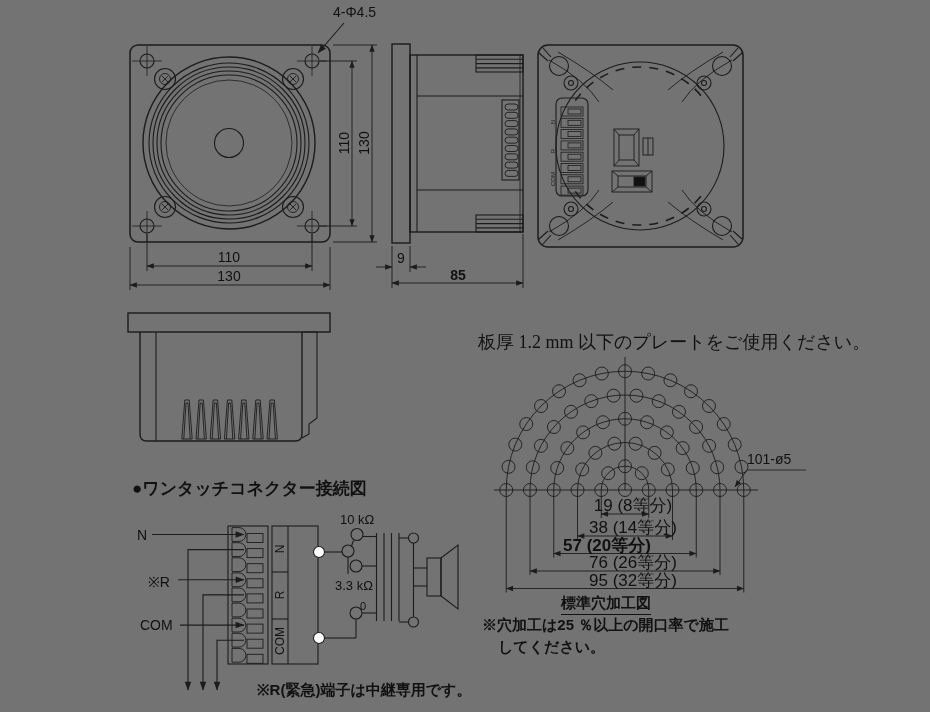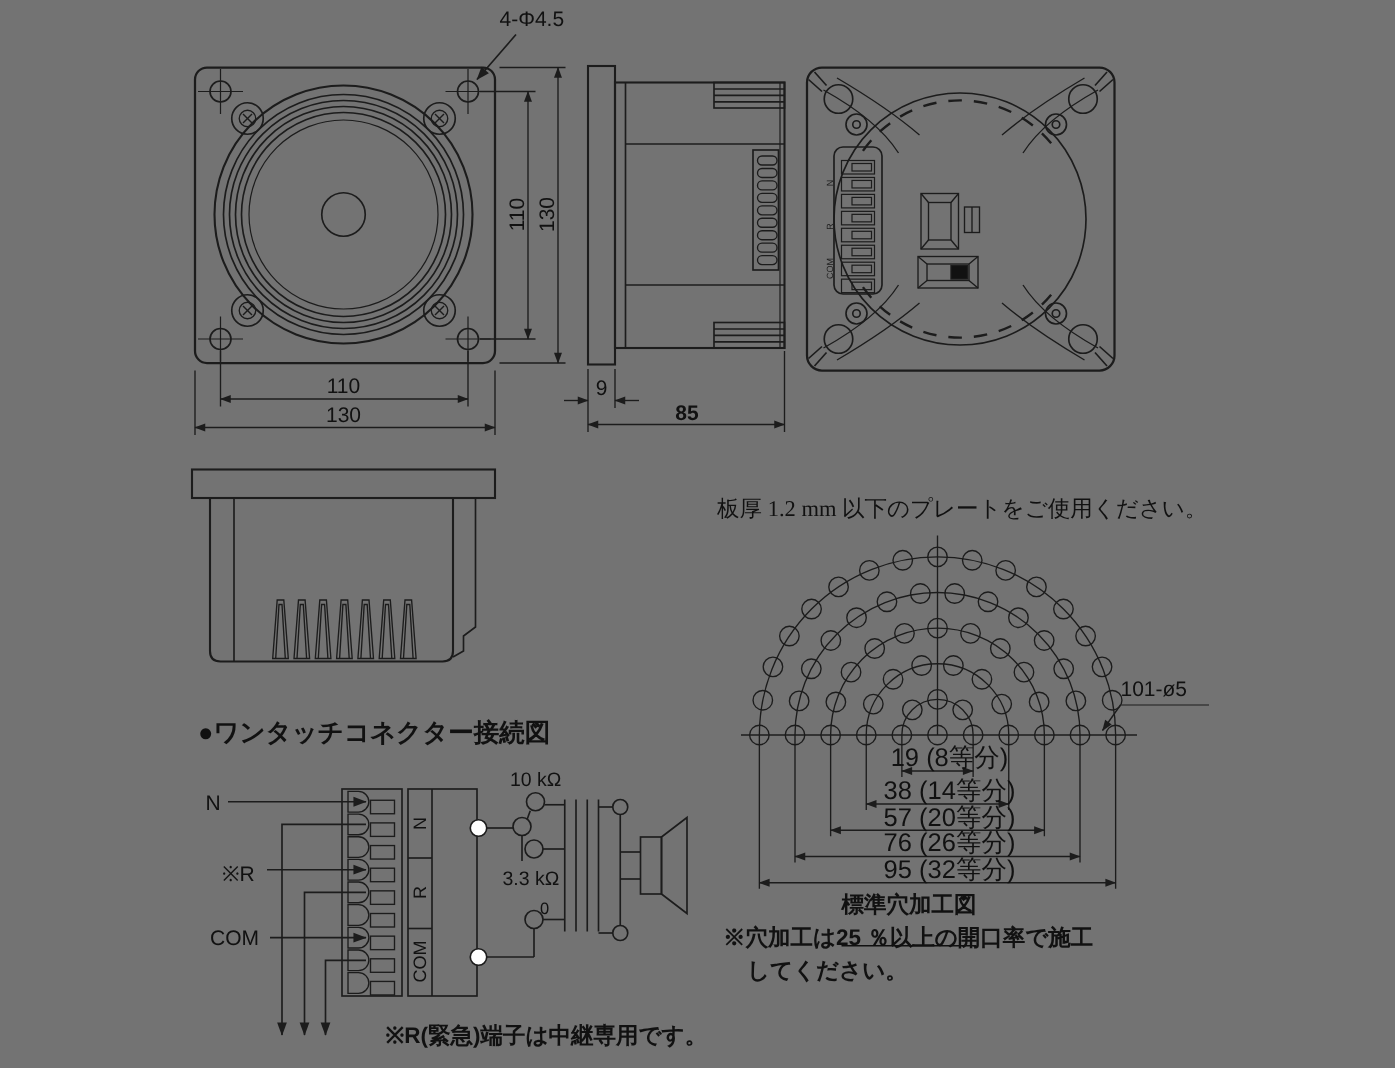--- a/index.html
+++ b/index.html
@@ -4,28 +4,28 @@
 <style>
   html,body{margin:0;padding:0;background:#fff;}
   #canvas{position:relative;width:930px;height:712px;background:#737373;overflow:hidden;
           font-family:"Liberation Sans",sans-serif;color:#111;}
   #art{position:absolute;left:0;top:0;stroke:#1c1c1c;fill:none;stroke-width:1.1;stroke-linecap:butt;}
   .lbl{position:absolute;white-space:nowrap;color:#111;}
   .ctr{transform:translate(-50%,-50%);}
   .rot{transform:translate(-50%,-50%) rotate(-90deg);}
   .t17{font-size:17px;font-weight:bold;}
   .t17s{font-size:17px;font-family:"Liberation Serif",serif;font-weight:normal;}
-  .t15s{font-size:15px;font-family:"Liberation Serif",serif;}
+  .t15s{font-size:18px;font-family:"Liberation Serif",serif;}
   .t15b{font-size:15px;font-weight:bold;}
   .t14{font-size:14px;}
   .t13{font-size:13px;}
   .t12{font-size:12px;}
   .t11{font-size:17px;}
   .t10{font-size:11px;}
-  .under{border-bottom:1.6px solid #111;padding-bottom:17px;}
+  .under{border-bottom:1.6px solid #111;padding-bottom:1px;}
 </style>
 </head>
 <body>
 
 <div id="canvas">
 
 <svg id="art" width="930" height="712" viewBox="0 0 930 712">
   <defs>
     <marker id="arr" viewBox="0 0 10 10" refX="9.5" refY="5" markerWidth="11" markerHeight="8" orient="auto-start-reverse">
       <path d="M0,1.3 L10,5 L0,8.7 z" fill="#1c1c1c" stroke="none"></path>
@@ -408,21 +408,21 @@
 <span class="lbl t14 rot" style="left:344px;top:143px;">110</span>
 <span class="lbl t14 rot" style="left:364px;top:143px;">130</span>
 <span class="lbl t14 ctr" style="left:401px;top:258px;">9</span>
 <span class="lbl t14 ctr" style="left:458px;top:275px;font-weight:bold;">85</span>
 
 <span class="lbl t15s" style="left:478px;top:330px;">板厚 1.2 mm 以下のプレートをご使用ください。</span>
 
 <span class="lbl t14" style="left:747px;top:451px;">101-ø5</span>
 <span class="lbl t11 ctr" style="left:633px;top:505px;">19 (8等分)</span>
 <span class="lbl t11 ctr" style="left:633px;top:527px;text-align:center;">38 (14等分)</span>
-<span class="lbl t11 ctr" style="left:633px;top:545px;">57 (20等分)</span>
+<span class="lbl t11 ctr" style="left:607px;top:545px;font-weight:bold;">57 (20等分)</span>
 <span class="lbl t11 ctr" style="left:633px;top:562px;">76 (26等分)</span>
 <span class="lbl t11 ctr" style="left:633px;top:580px;">95 (32等分)</span>
 <span class="lbl t15b under" style="left:606px;top:594px;transform:translate(-50%,0);">標準穴加工図</span>
 <span class="lbl t15b" style="left:482px;top:616px;">※穴加工は25 ％以上の開口率で施工</span>
 <span class="lbl t15b" style="left:498px;top:638px;">してください。</span>
 
 <span class="lbl t17" style="left:132px;top:477px;">●ワンタッチコネクター接続図</span>
 <span class="lbl t14" style="left:137px;top:527px;">N</span>
 <span class="lbl t14" style="left:148px;top:572px;">※R</span>
 <span class="lbl t14" style="left:140px;top:617px;">COM</span>

